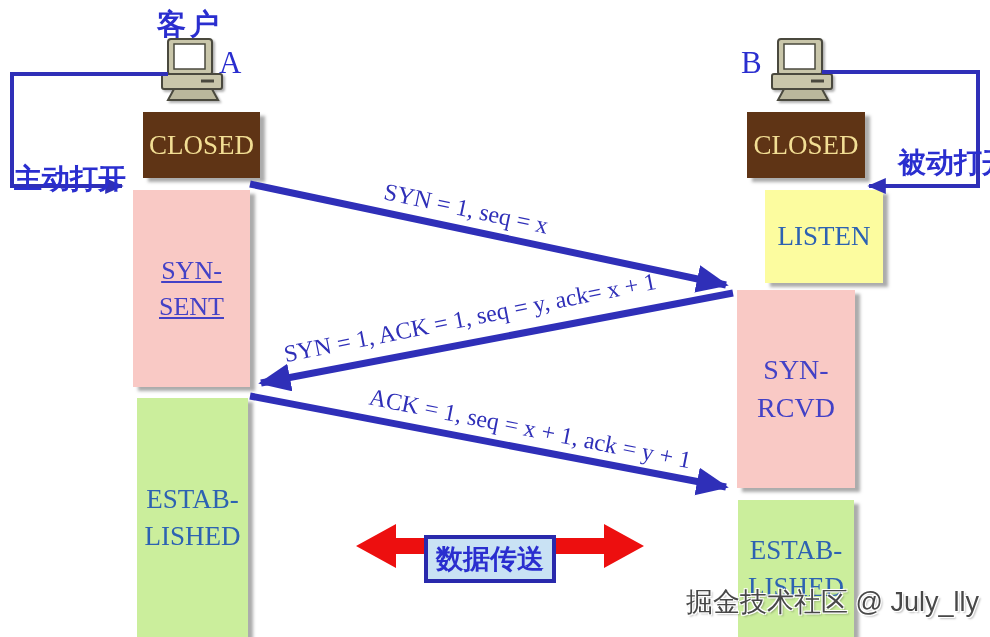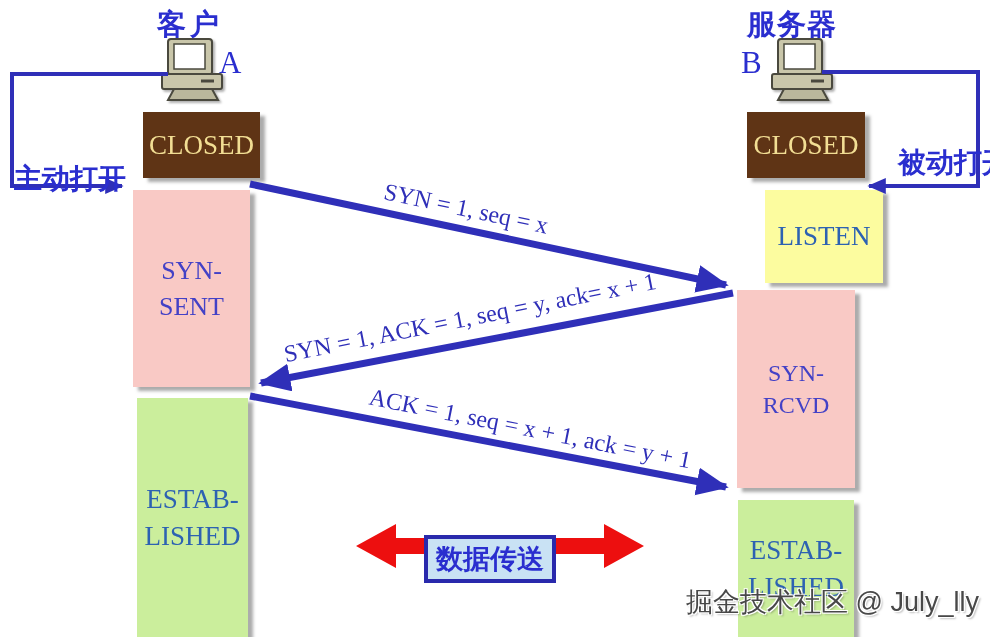--- a/index.html
+++ b/index.html
@@ -45,25 +45,25 @@
   
   .state{position:absolute;display:flex;align-items:center;justify-content:center;
     font-family:"Liberation Serif",serif;z-index:1;
     box-shadow:5px 4px 3px rgba(90,90,90,.5);}
   .state .txt{text-align:center;line-height:1.35;}
   .closed{background:var(--closed-bg);color:var(--closed-text);font-size:27px;margin-left:10px;}
   #client-closed{left:133px;top:112px;width:117px;height:66px;}
   #server-closed{left:737px;top:112px;width:118px;height:66px;}
   #client-syn-sent{left:133px;top:190px;width:117px;height:197px;
     background:var(--pink);color:var(--indigo-text);font-size:26px;}
-  #client-syn-sent .txt{max-width:82px;}
+  #client-syn-sent .txt{max-width:82px;text-decoration:underline;}
   #server-listen{left:737px;top:190px;width:118px;height:93px;
     background:var(--yellow);color:var(--steel-text);font-size:27px;margin-left:28px;}
   #server-syn-rcvd{left:737px;top:290px;width:118px;height:198px;
-    background:var(--pink);color:var(--indigo-text);font-size:24px;}
+    background:var(--pink);color:var(--indigo-text);font-size:28px;}
   #server-syn-rcvd .txt{max-width:86px;}
   #client-established{left:137px;top:398px;width:111px;height:239px;
     background:var(--green);color:var(--steel-text);font-size:27px;}
   #client-established .txt{max-width:104px;}
   #server-established{left:738px;top:500px;width:116px;height:137px;
     background:var(--green);color:var(--steel-text);font-size:27px;}
   #server-established .txt{max-width:104px;}
   
   .overlay{position:absolute;left:0;top:0;z-index:2;pointer-events:none;}
   .open-path{stroke:var(--arrow-blue);stroke-width:4;fill:none;}
@@ -86,21 +86,20 @@
     font-size:27px;font-weight:normal;color:var(--watermark-color);white-space:nowrap;
     text-shadow:-1px -1px 0 #fff,1px -1px 0 #fff,-1px 1px 0 #fff,1px 1px 0 #fff,
       2px 2px 2px rgba(0,0,0,.25);}
 </style>
 </head>
 <body>
 
 <div class="canvas">
 
   <div class="cn host-title" id="client-title">客户</div>
-  <div class="cn host-title" id="server-title">服务器</div>
 
   <svg class="computer" id="client-computer" viewBox="0 0 70 66">
     <rect x="10" y="1" width="44" height="36" rx="3" fill="var(--computer-body)" stroke="var(--computer-dark)" stroke-width="2"></rect>
     <rect x="16" y="6" width="31" height="25" fill="#ffffff" stroke="var(--computer-dark)" stroke-width="1.5"></rect>
     <rect x="4" y="36" width="60" height="15" rx="2" fill="var(--computer-body)" stroke="var(--computer-dark)" stroke-width="2"></rect>
     <line x1="43" y1="43" x2="56" y2="43" stroke="var(--computer-dark)" stroke-width="3"></line>
     <path d="M16,51 L54,51 L60,62 L10,62 Z" fill="#BAB79C" stroke="var(--computer-dark)" stroke-width="2"></path>
   </svg>
   <svg class="computer" id="server-computer" viewBox="0 0 70 66">
     <rect x="10" y="1" width="44" height="36" rx="3" fill="var(--computer-body)" stroke="var(--computer-dark)" stroke-width="2"></rect>

